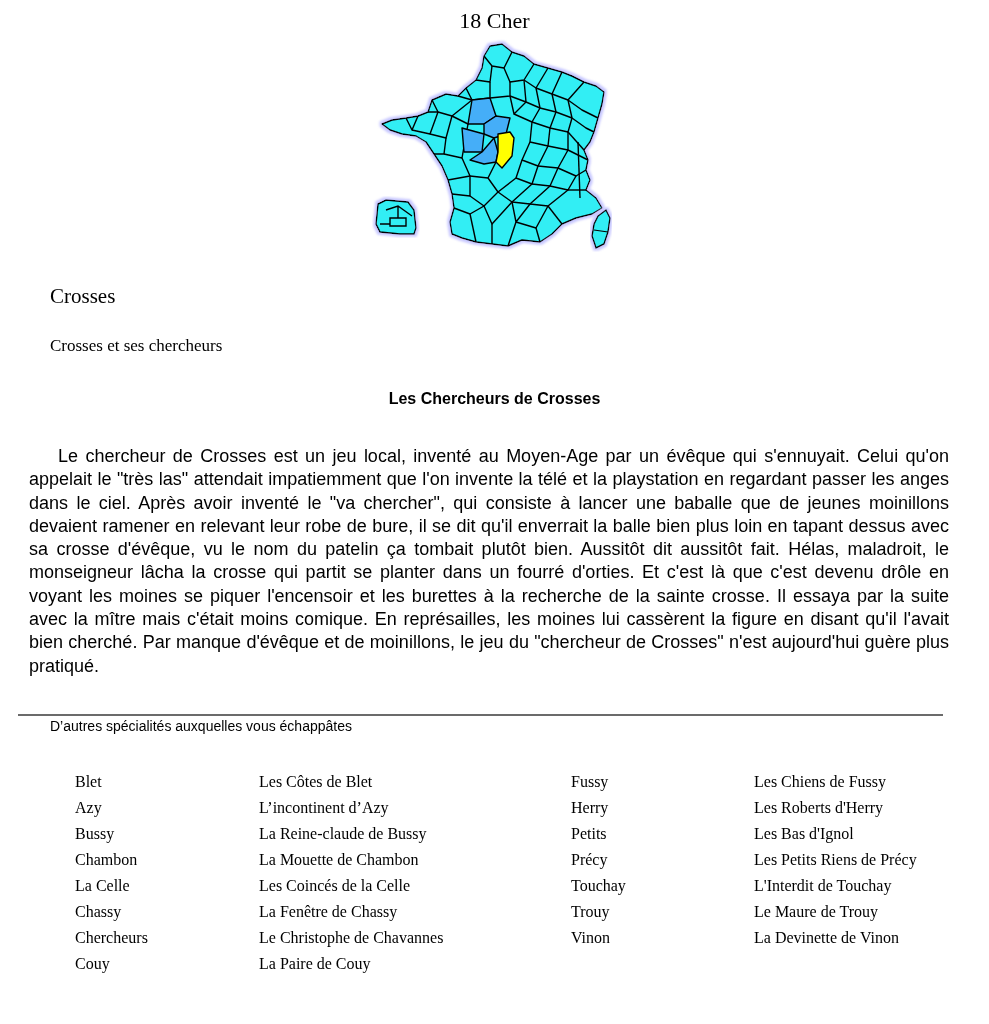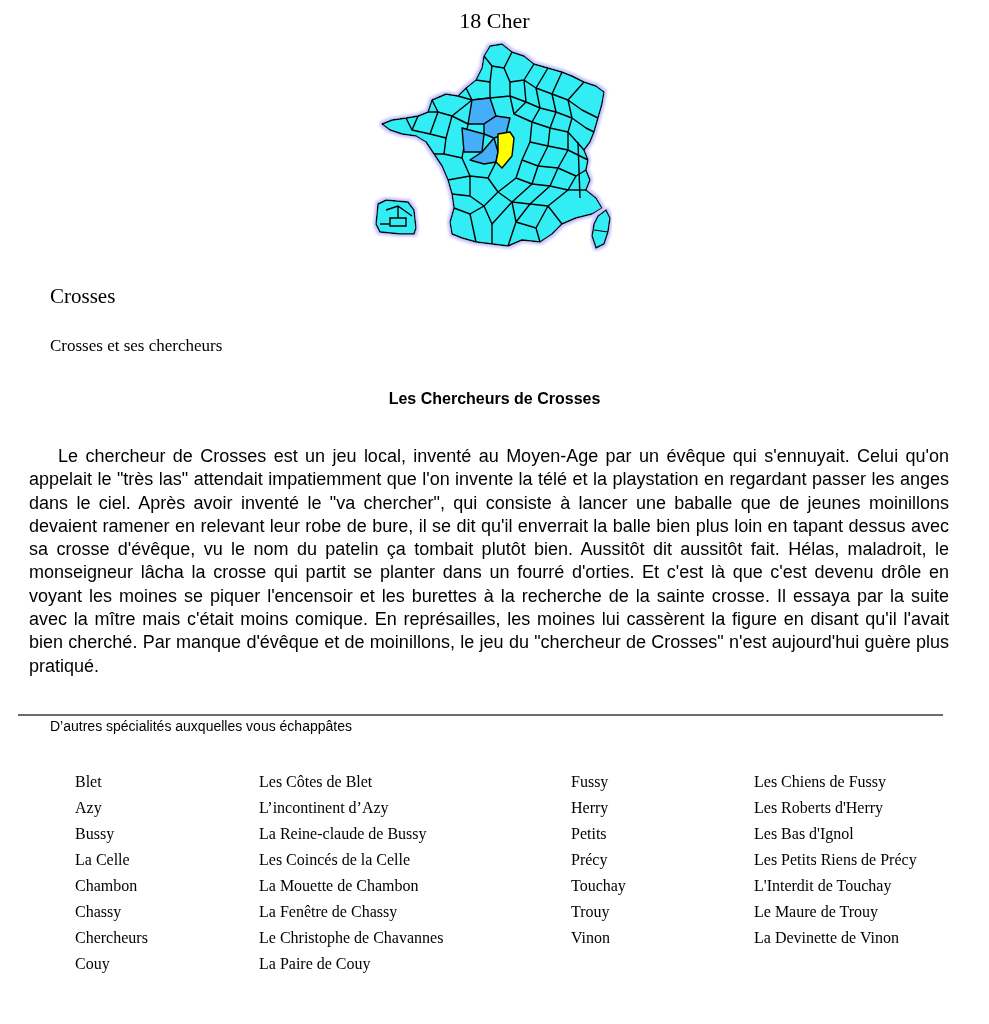--- a/index.html
+++ b/index.html
@@ -146,28 +146,28 @@
     </div>
   <div class="spec-row">
       <span class="town">Azy</span>
       <span class="nick">L’incontinent d’Azy</span>
     </div>
   <div class="spec-row">
       <span class="town">Bussy</span>
       <span class="nick">La Reine-claude de Bussy</span>
     </div>
   <div class="spec-row">
+      <span class="town">Chambon</span>
+      <span class="nick">La Mouette de Chambon</span>
+    </div>
+  <div class="spec-row">
       <span class="town">La Celle</span>
       <span class="nick">Les Coincés de la Celle</span>
     </div>
   <div class="spec-row">
-      <span class="town">Chambon</span>
-      <span class="nick">La Mouette de Chambon</span>
-    </div>
-  <div class="spec-row">
       <span class="town">Chassy</span>
       <span class="nick">La Fenêtre de Chassy</span>
     </div>
   <div class="spec-row">
       <span class="town">Chercheurs</span>
       <span class="nick">Le Christophe de Chavannes</span>
     </div>
   <div class="spec-row">
       <span class="town">Couy</span>
       <span class="nick">La Paire de Couy</span>

